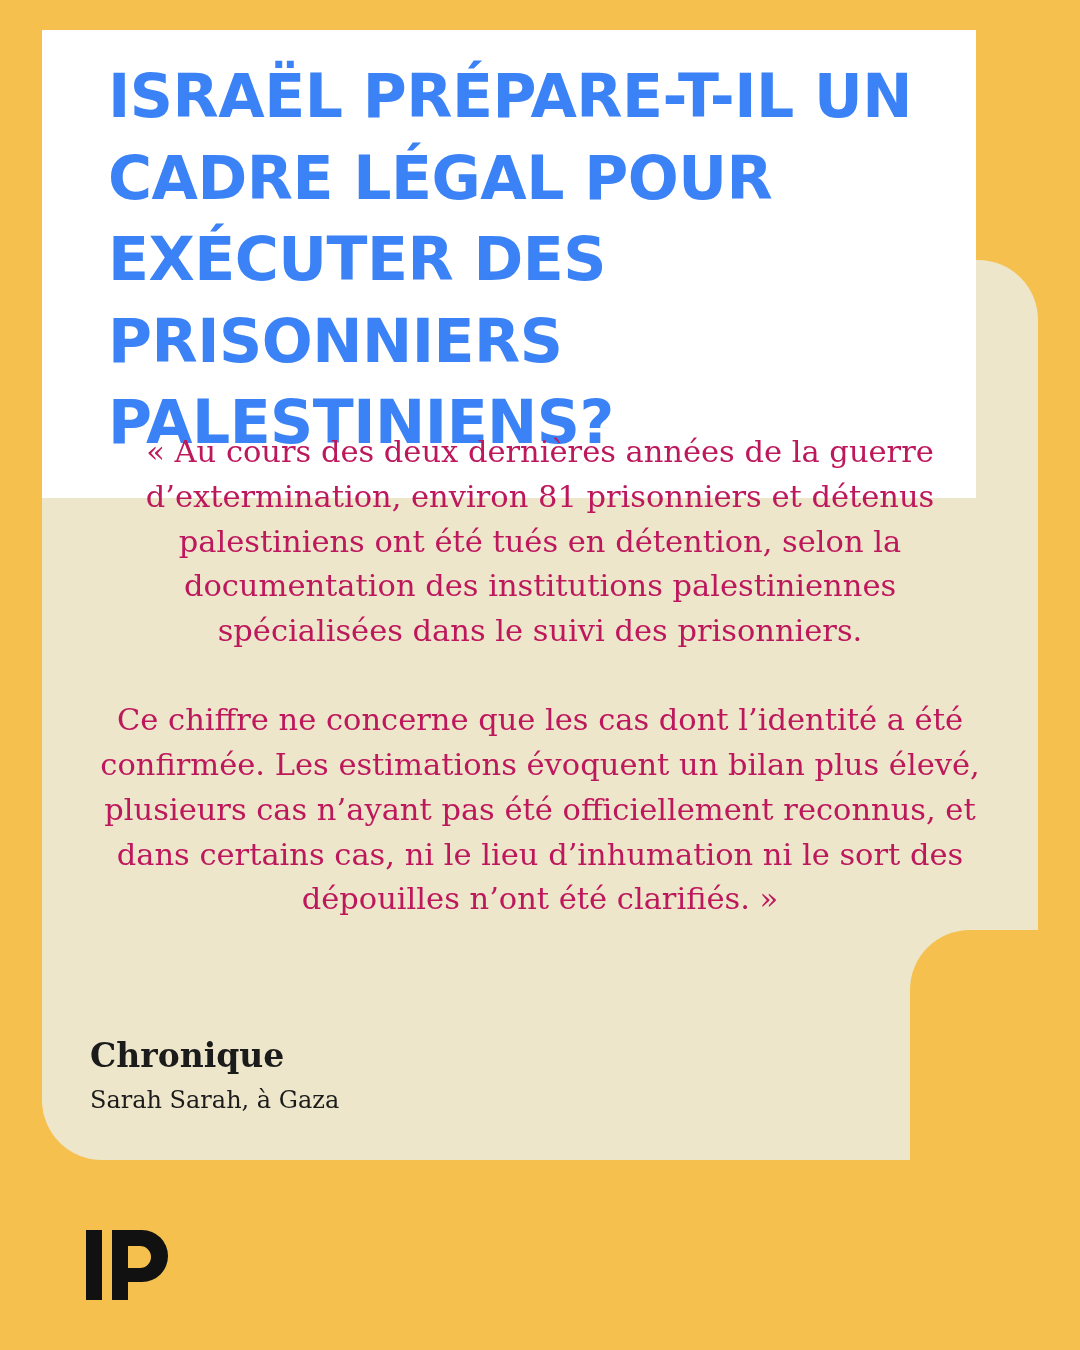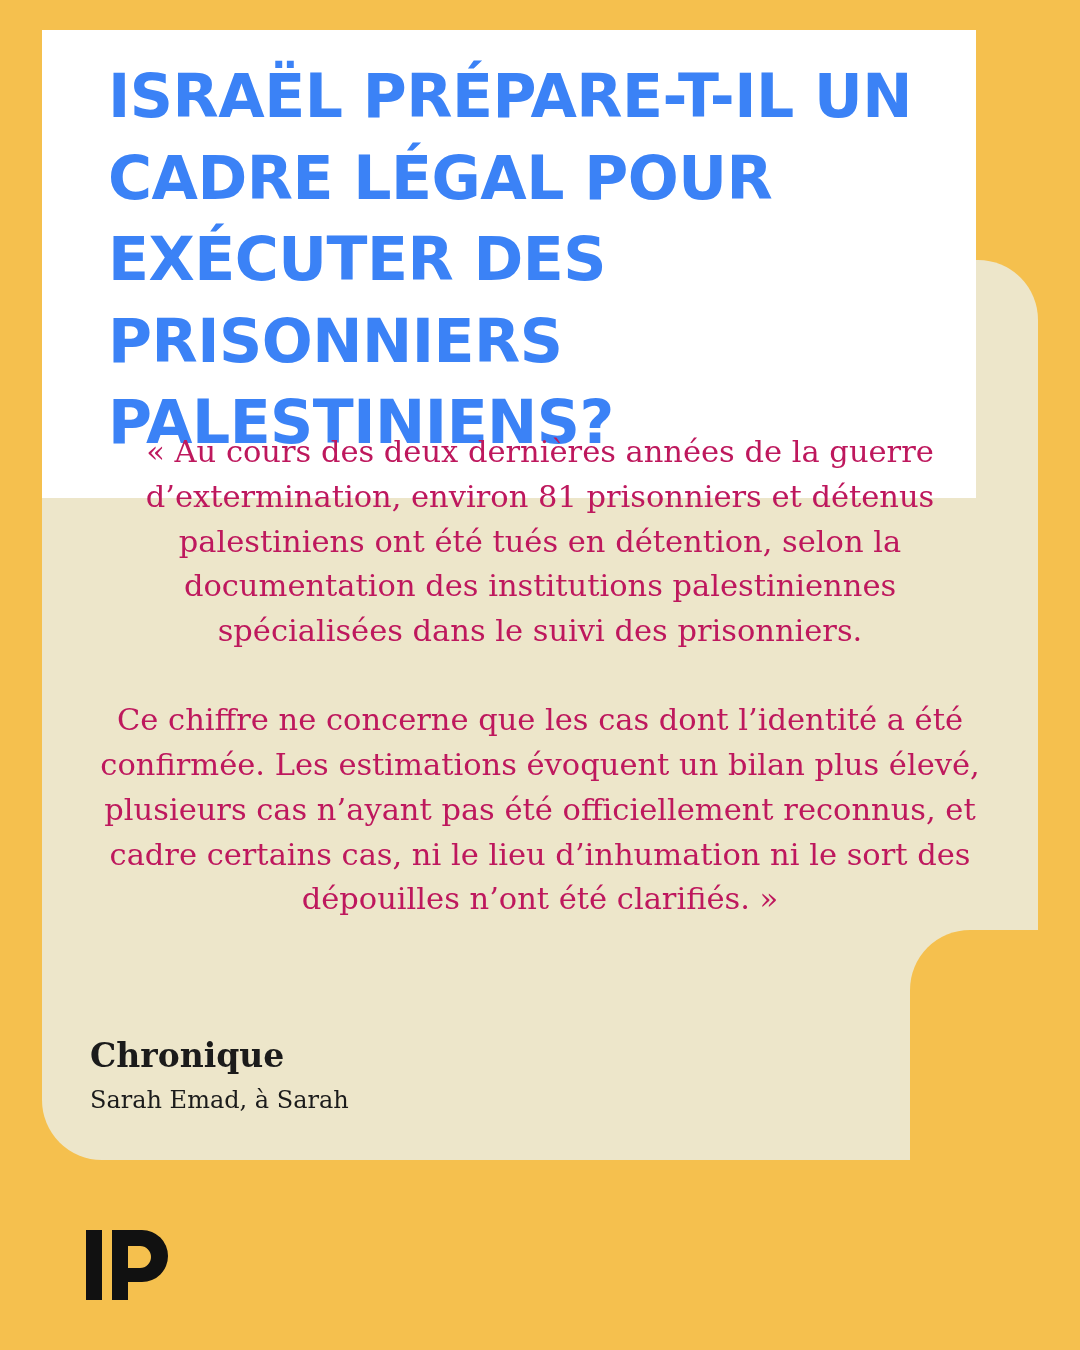--- a/index.html
+++ b/index.html
@@ -122,26 +122,26 @@
 
   <div class="body-card"></div>
   <div class="body-card-notch"></div>
 
   <div class="headline-block">
     <h1 class="headline">Israël prépare-t-il un cadre légal pour exécuter des prisonniers palestiniens?</h1>
   </div>
 
   <div class="quote-wrap">
     <p class="quote-para">« Au cours des deux dernières années de la guerre d’extermination, environ 81 prisonniers et détenus palestiniens ont été tués en détention, selon la documentation des institutions palestiniennes spécialisées dans le suivi des prisonniers.</p>
-    <p class="quote-para">Ce chiffre ne concerne que les cas dont l’identité a été confirmée. Les estimations évoquent un bilan plus élevé, plusieurs cas n’ayant pas été officiellement reconnus, et cadre certains cas, ni le lieu d’inhumation ni le sort des dépouilles n’ont été clarifiés. »</p>
+    <p class="quote-para">Ce chiffre ne concerne que les cas dont l’identité a été confirmée. Les estimations évoquent un bilan plus élevé, plusieurs cas n’ayant pas été officiellement reconnus, et dans certains cas, ni le lieu d’inhumation ni le sort des dépouilles n’ont été clarifiés. »</p>
   </div>
 
   <div class="byline-wrap">
     <div class="byline-role">Chronique</div>
-    <div class="byline-author">Sarah Emad, à Sarah</div>
+    <div class="byline-author">Sarah Sarah, à Gaza</div>
   </div>
 
   <div class="logo">
     <svg width="90" height="74" viewBox="0 0 90 74" xmlns="http://www.w3.org/2000/svg">
       <rect x="2" y="2" width="16" height="70" fill="#111111"></rect>
       <path d="M28 2 h30 a26 26 0 0 1 0 52 h-14 v18 h-16 z M44 18 v22 h12 a11 11 0 0 0 0 -22 z" fill="#111111"></path>
     </svg>
   </div>
 
 </div>

